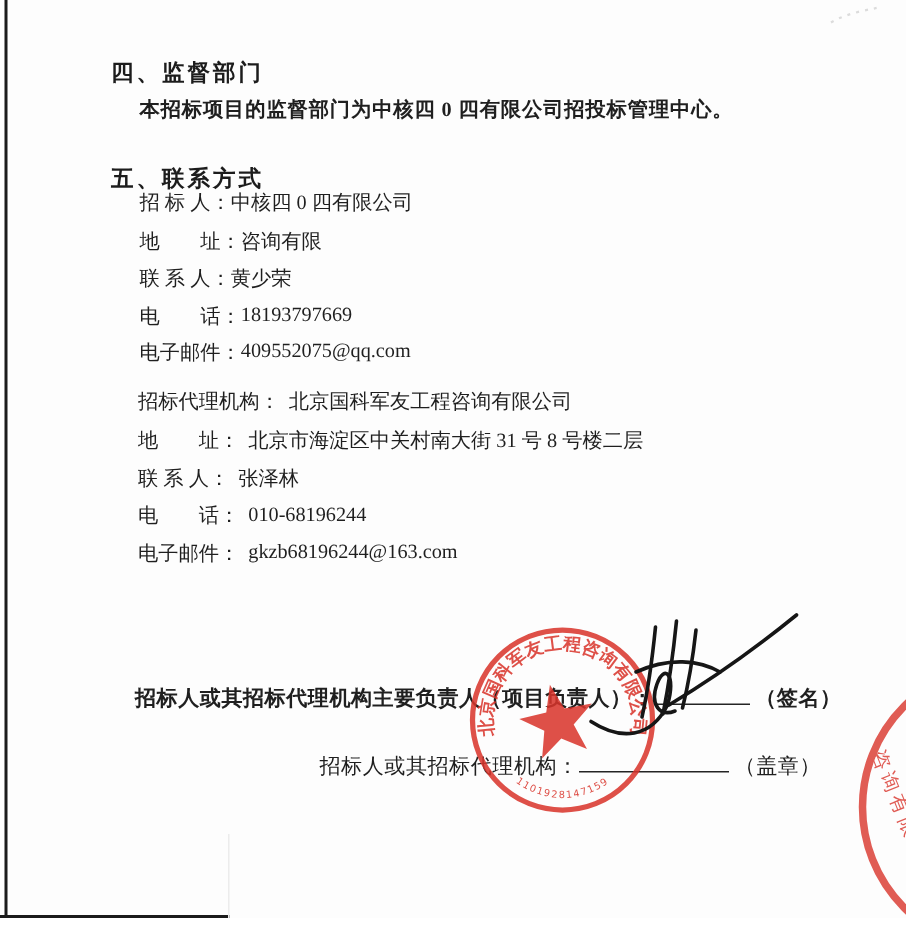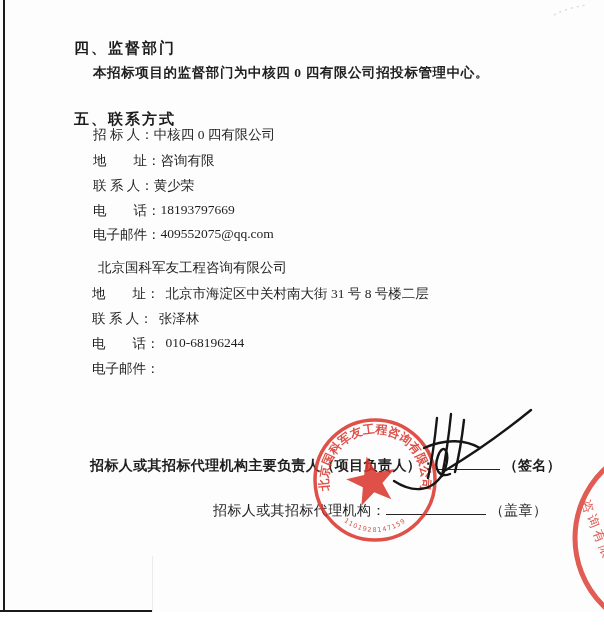--- a/index.html
+++ b/index.html
@@ -71,36 +71,38 @@
   <div class="row b1 r3">
     <span class="lbl">电　　话：</span>
     <span class="val">18193797669</span>
   </div>
   <div class="row b1 r4">
     <span class="lbl">电子邮件：</span>
     <span class="val">409552075@qq.com</span>
   </div>
 
   <div class="row b2 q0">
+    <span class="lbl">招标代理机构：</span>
     <span class="val">北京国科军友工程咨询有限公司</span>
   </div>
   <div class="row b2 q1">
     <span class="lbl">地　　址：</span>
     <span class="val">北京市海淀区中关村南大街 31 号 8 号楼二层</span>
   </div>
   <div class="row b2 q2">
     <span class="lbl">联 系 人：</span>
     <span class="val">张泽林</span>
   </div>
   <div class="row b2 q3">
     <span class="lbl">电　　话：</span>
     <span class="val">010-68196244</span>
   </div>
   <div class="row b2 q4">
     <span class="lbl">电子邮件：</span>
+    <span class="val">gkzb68196244@163.com</span>
   </div>
 
   <div class="sigline sig1"><span>招标人或其招标代理机构主要负责人（项目负责人）：</span><span class="uline u1"></span> <span>（签名）</span></div>
 
   <div class="sigline sig2"><span>招标人或其招标代理机构：</span><span class="uline u2"></span> <span>（盖章）</span></div>
 
   <svg class="seal-svg" width="140" height="148" viewBox="0 0 140 148">
     <defs>
       <path id="sealArcTop" d="M 24.6 84.2 A 47 47 0 1 1 115.4 84.2" fill="none"></path>
       <path id="sealArcBottom" d="M 36.6 111.8 A 52 52 0 0 0 103.4 111.8" fill="none"></path>

